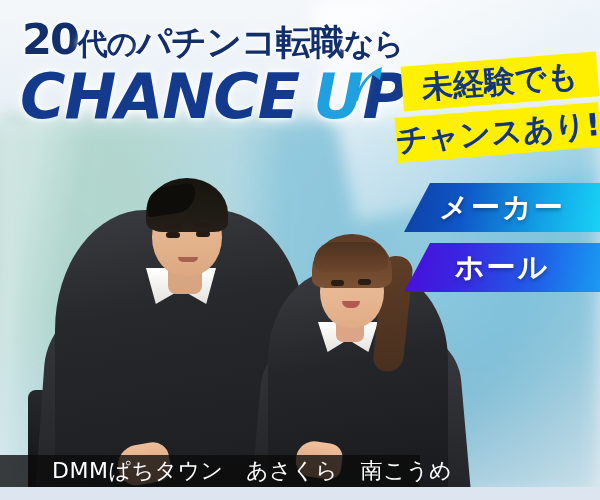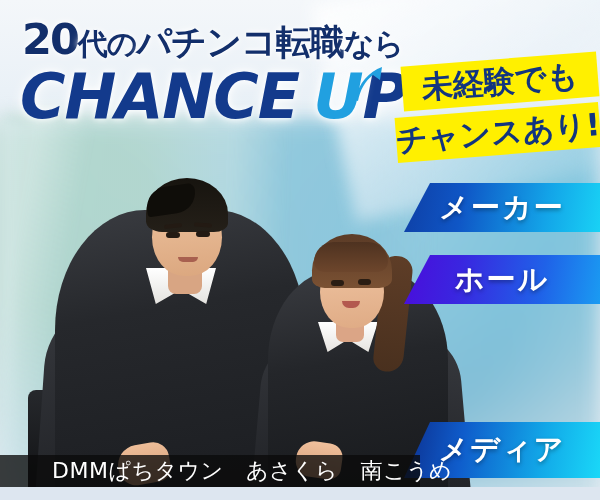--- a/index.html
+++ b/index.html
@@ -171,21 +171,21 @@
   .cat{
     position:absolute;right:0;height:49px;width:196px;
     display:flex;align-items:center;justify-content:center;
     clip-path:polygon(26px 0,100% 0,100% 100%,0 100%);
     font-family:"DejaVu Sans","Liberation Sans",sans-serif;
     font-weight:bold;font-size:29px;color:#ffffff;letter-spacing:2px;
     text-shadow:0 2px 4px rgba(0,0,0,.35);
   }
   .cat span{display:block;}
   .cat-0{top:183px;background:linear-gradient(100deg,#0e3fa5 0%,#0f56c6 30%,#13a4e8 72%,#19d2f5 100%);}
-  .cat-1{top:255px;background:linear-gradient(100deg,#4a0ddb 0%,#3a25e0 28%,#1f62e8 70%,#1a9bf2 100%);}
+  .cat-1{top:243px;background:linear-gradient(100deg,#4a0ddb 0%,#3a25e0 28%,#1f62e8 70%,#1a9bf2 100%);}
   .cat-2{top:302px;background:linear-gradient(100deg,#0f3f9e 0%,#1055c4 32%,#12a2e6 74%,#1ad0f4 100%);}
   .cat-3{top:362px;background:linear-gradient(100deg,#6a12d6 0%,#5a1fdf 26%,#2a63e8 68%,#1f9cf2 100%);}
   .cat-4{top:422px;height:56px;background:linear-gradient(100deg,#0c2f8e 0%,#0f5ccb 30%,#12a8e8 70%,#1ad8f8 100%);}
 
   
   .caption-bar{
     position:absolute;left:0;top:455px;width:420px;height:32px;
     background:rgba(10,10,10,.78);
     display:flex;align-items:center;
   }
@@ -262,22 +262,19 @@
   <div class="badge badge2">
     <span>チャンスあり!</span>
   </div>
 
   <div class="cat cat-0">
     <span>メーカー</span>
   </div>
   <div class="cat cat-1">
     <span>ホール</span>
   </div>
-  <div class="cat cat-4">
-    <span>メディア</span>
-  </div>
 
   <div class="caption-bar">
     <div class="caption-text">DMMぱちタウン　あさくら　南こうめ</div>
   </div>
   <div class="bottom-strip"></div>
 
 </div>
 
 </body></html>

